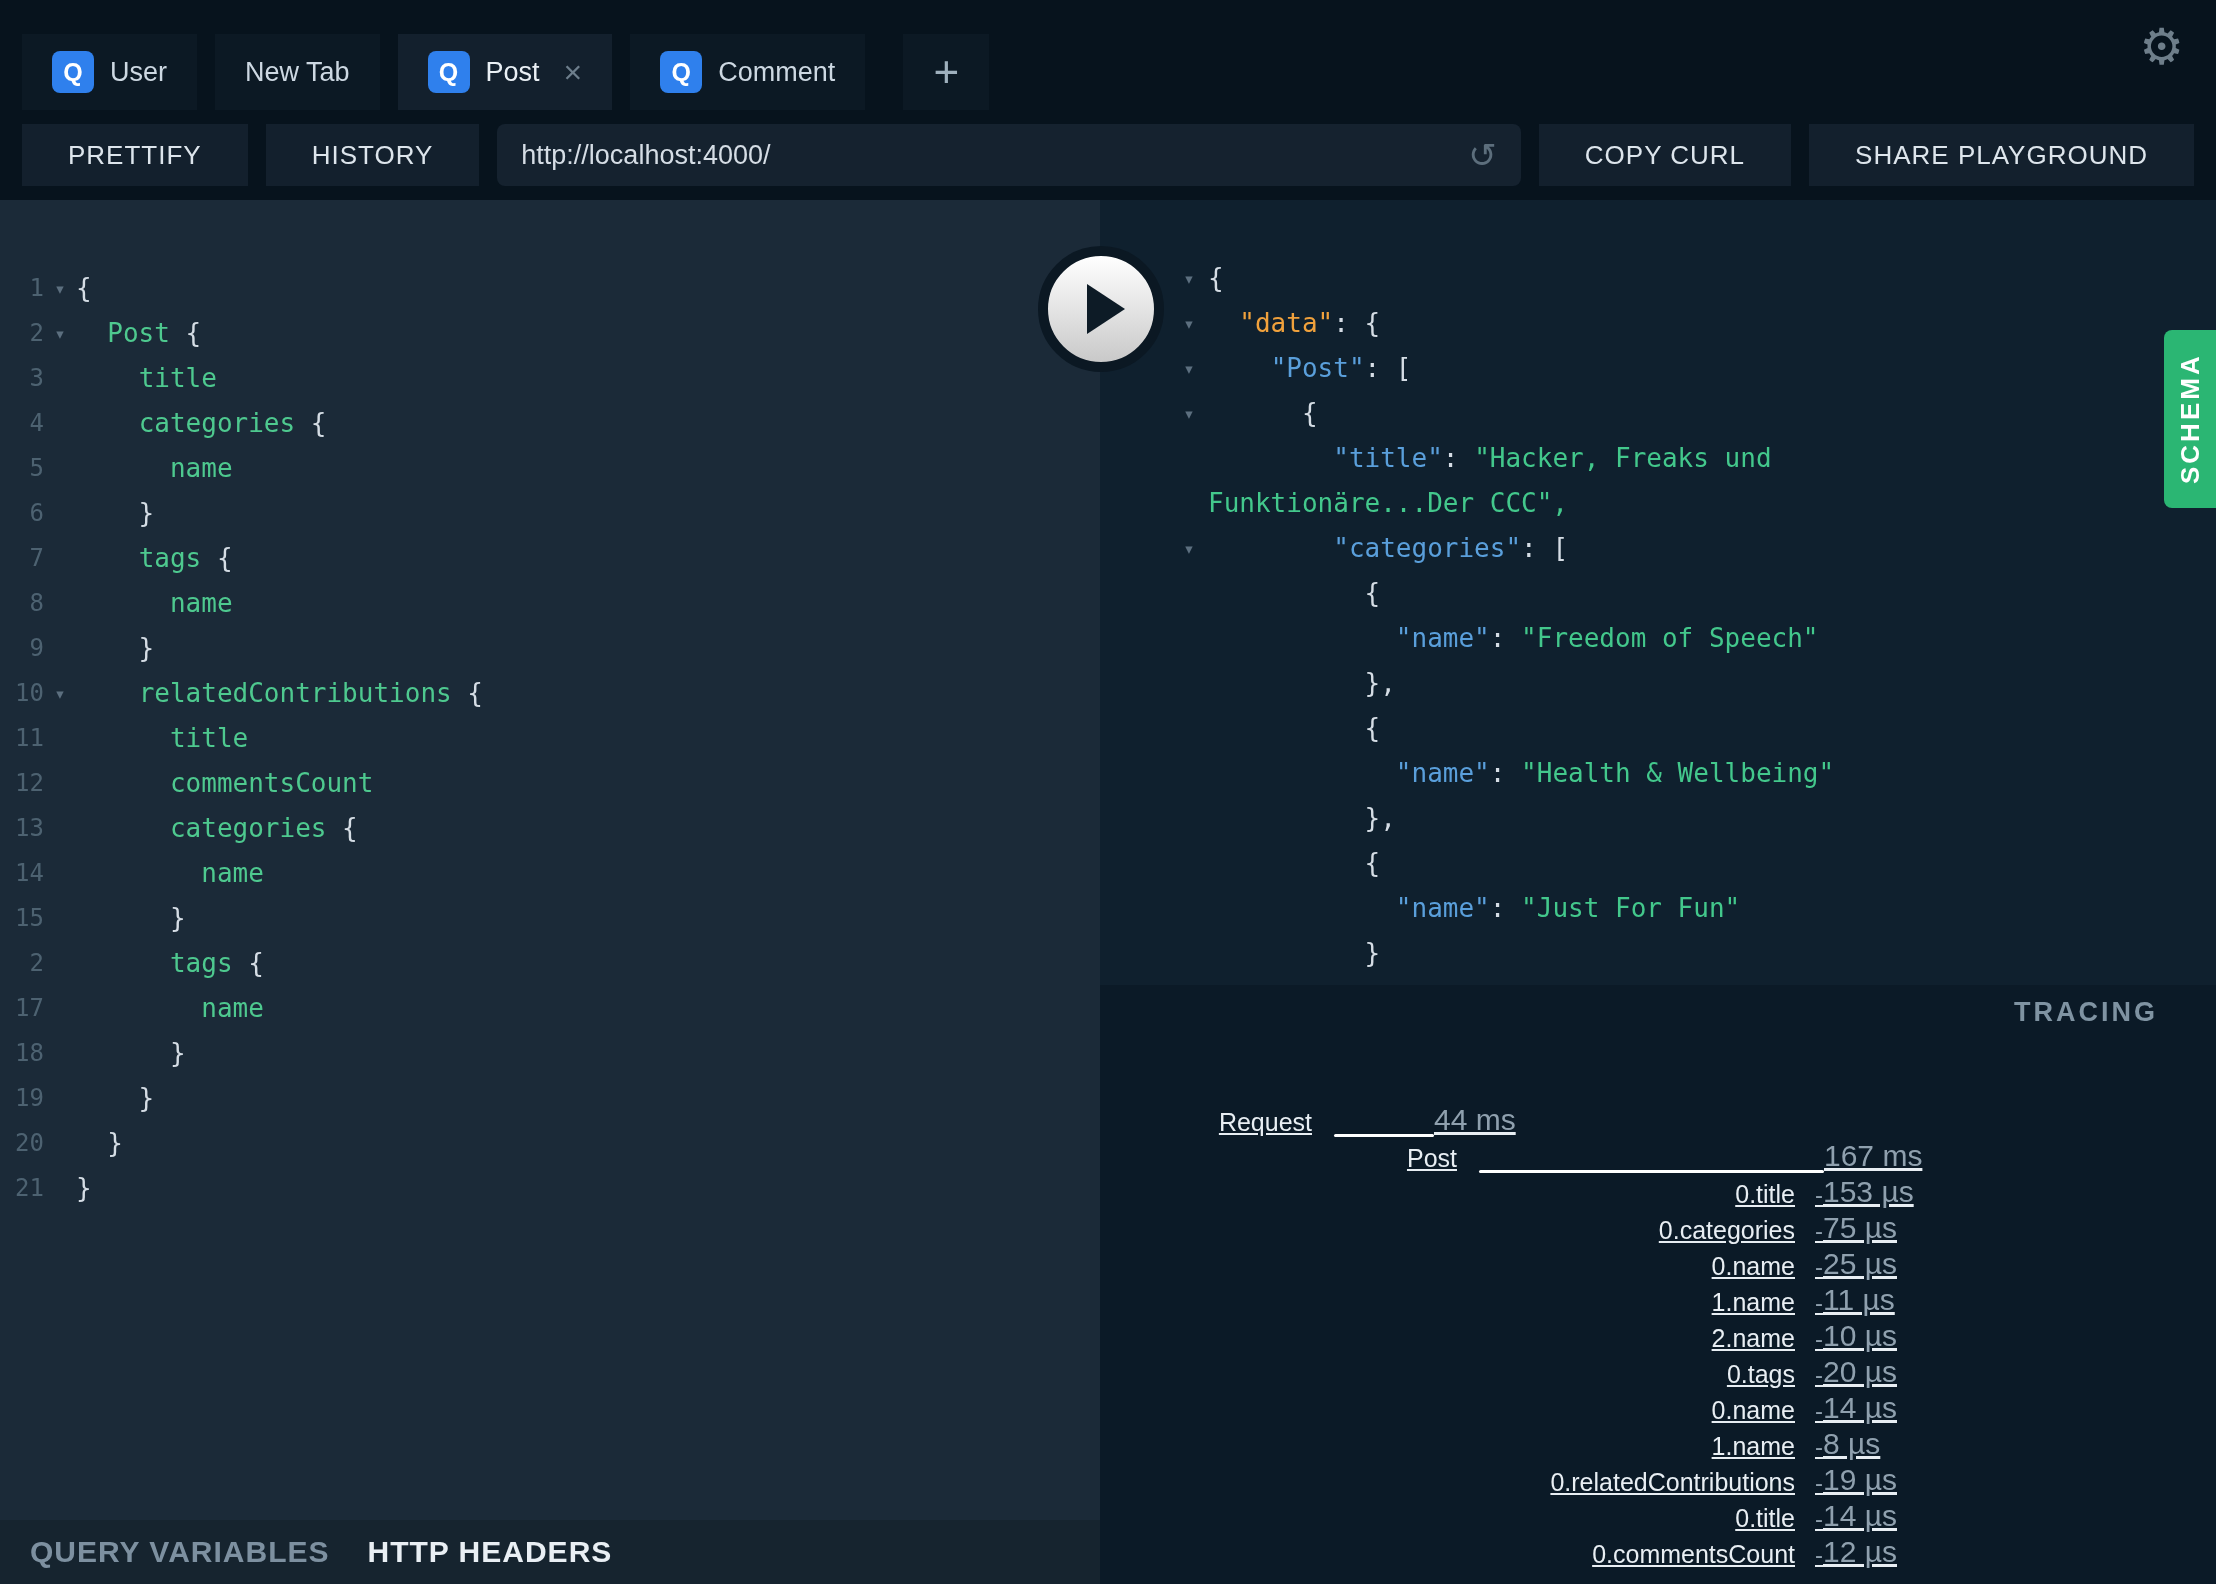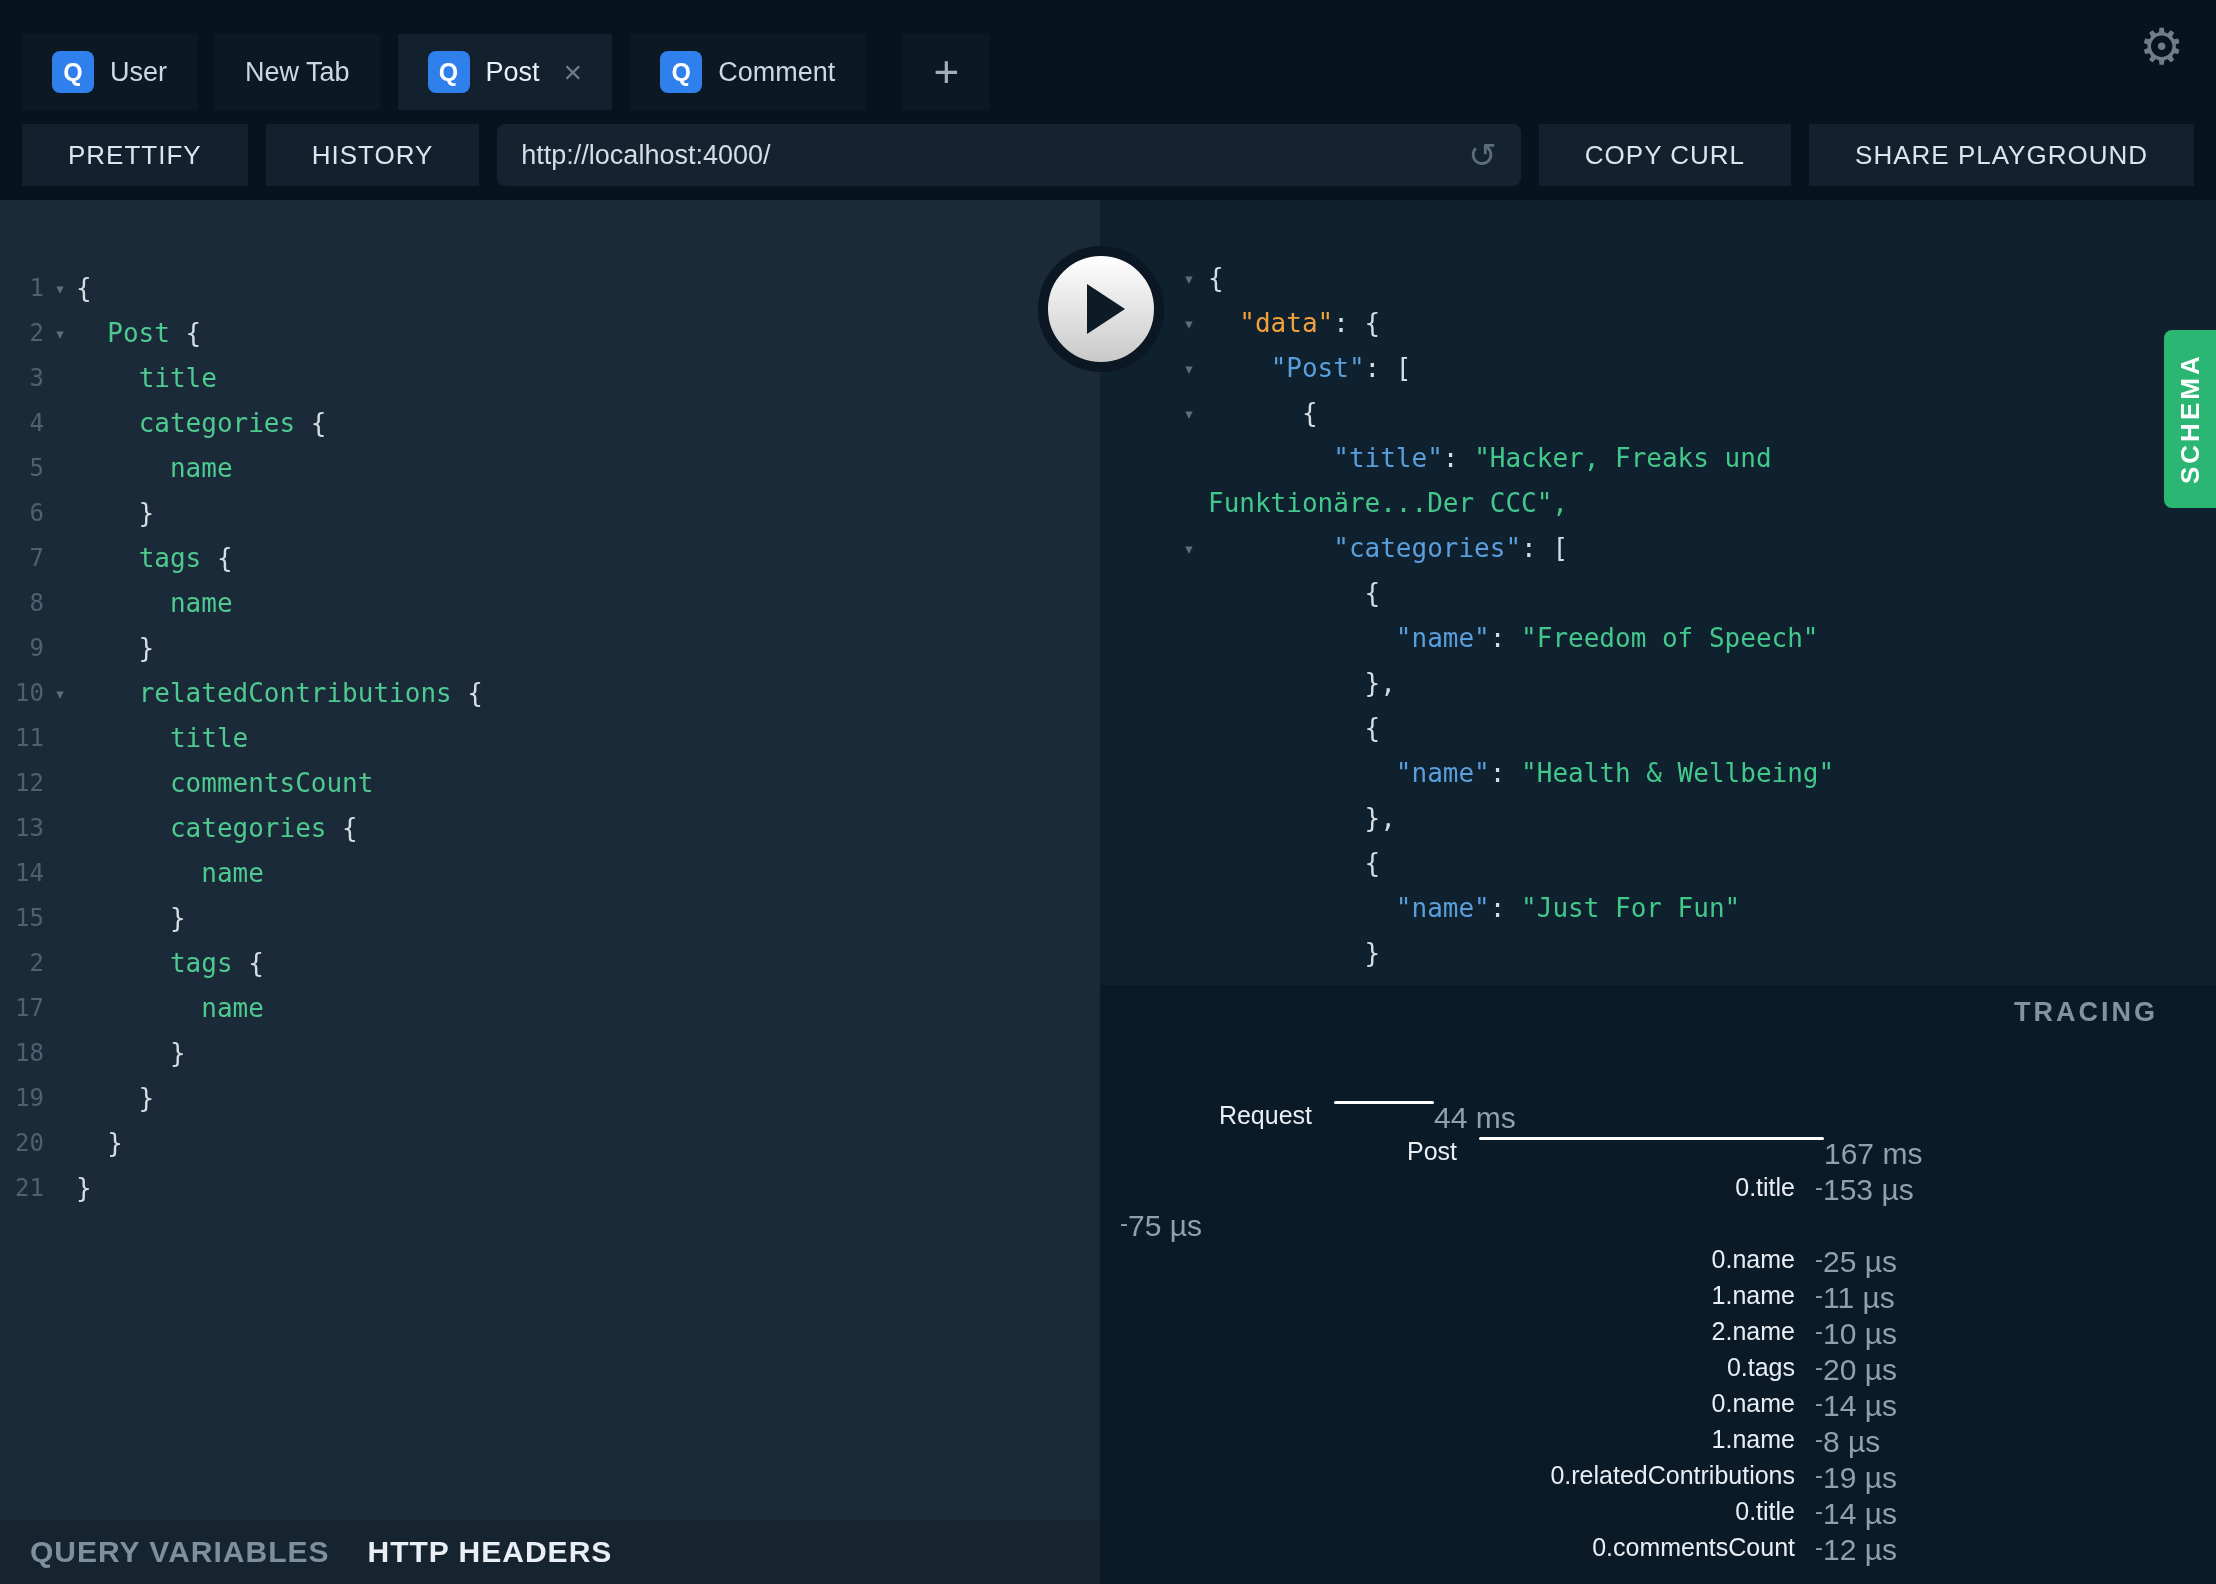--- a/index.html
+++ b/index.html
@@ -52,21 +52,21 @@
   .play { position:absolute; left:1038px; top:46px; width:126px; height:126px; border-radius:50%; border:10px solid #0b1823; background:linear-gradient(#ffffff,#c9c9c9); display:flex; align-items:center; justify-content:center; cursor:pointer; z-index:5; }
   .play-tri { width:0; height:0; border-left:38px solid #0d1b26; border-top:25px solid transparent; border-bottom:25px solid transparent; margin-left:10px; }
 
   
   .schema-tab { position:absolute; right:0; top:130px; width:52px; height:178px; background:#2bb673; color:#fff; writing-mode:vertical-rl; transform:rotate(180deg); display:flex; align-items:center; justify-content:center; font-size:26px; font-weight:bold; letter-spacing:3px; border-radius:0 8px 8px 0; cursor:pointer; z-index:4; }
 
   
   .tracing { position:absolute; top:785px; bottom:0; left:0; right:0; background:#0b1a27; overflow:hidden; }
   .tracing-title { position:absolute; top:12px; right:58px; color:#7f93a2; font-size:27px; font-weight:bold; letter-spacing:3px; }
   .tracing-rows { padding-top:116px; }
-  .trow { height:36px; display:flex; align-items:flex-start; color:#e8eef3; font-size:25px; }
+  .trow { height:36px; display:flex; align-items:flex-end; color:#e8eef3; font-size:25px;text-decoration:underline; }
   .tlabel { text-align:right; display:inline-block; flex:0 0 auto; }
   .tbar { height:3px; background:#ffffff; margin-left:22px; border-radius:2px; flex:0 0 auto; }
   .tdash { color:#8fa0ae; margin-left:20px; font-size:24px; }
   .ttime { color:#8fa0ae; font-size:30px; }
 </style>
 </head>
 <body>
 
 <div class="app">
 
@@ -301,20 +301,21 @@
               <span class="tlabel" style="width: 357px;">Post</span>
               <span class="tbar" style="width: 345px;"></span>
               <span class="ttime">167 ms</span>
             </div>
             <div class="trow">
               <span class="tlabel" style="width: 695px;">0.title</span>
               <span class="tdash">-</span>
               <span class="ttime">153 µs</span>
             </div>
             <div class="trow">
+              <span class="tlabel" style="width: 695px;">0.categories</span>
               <span class="tdash">-</span>
               <span class="ttime">75 µs</span>
             </div>
             <div class="trow">
               <span class="tlabel" style="width: 695px;">0.name</span>
               <span class="tdash">-</span>
               <span class="ttime">25 µs</span>
             </div>
             <div class="trow">
               <span class="tlabel" style="width: 695px;">1.name</span>

